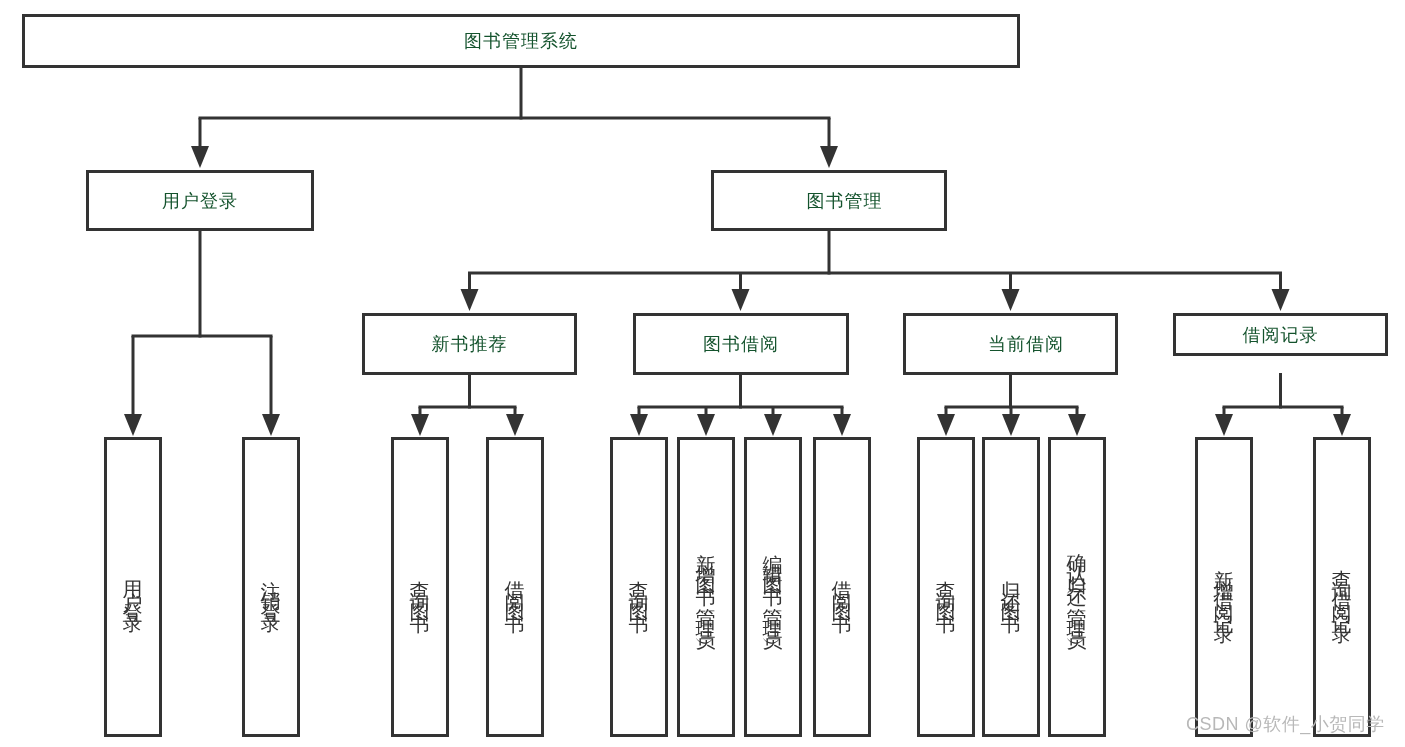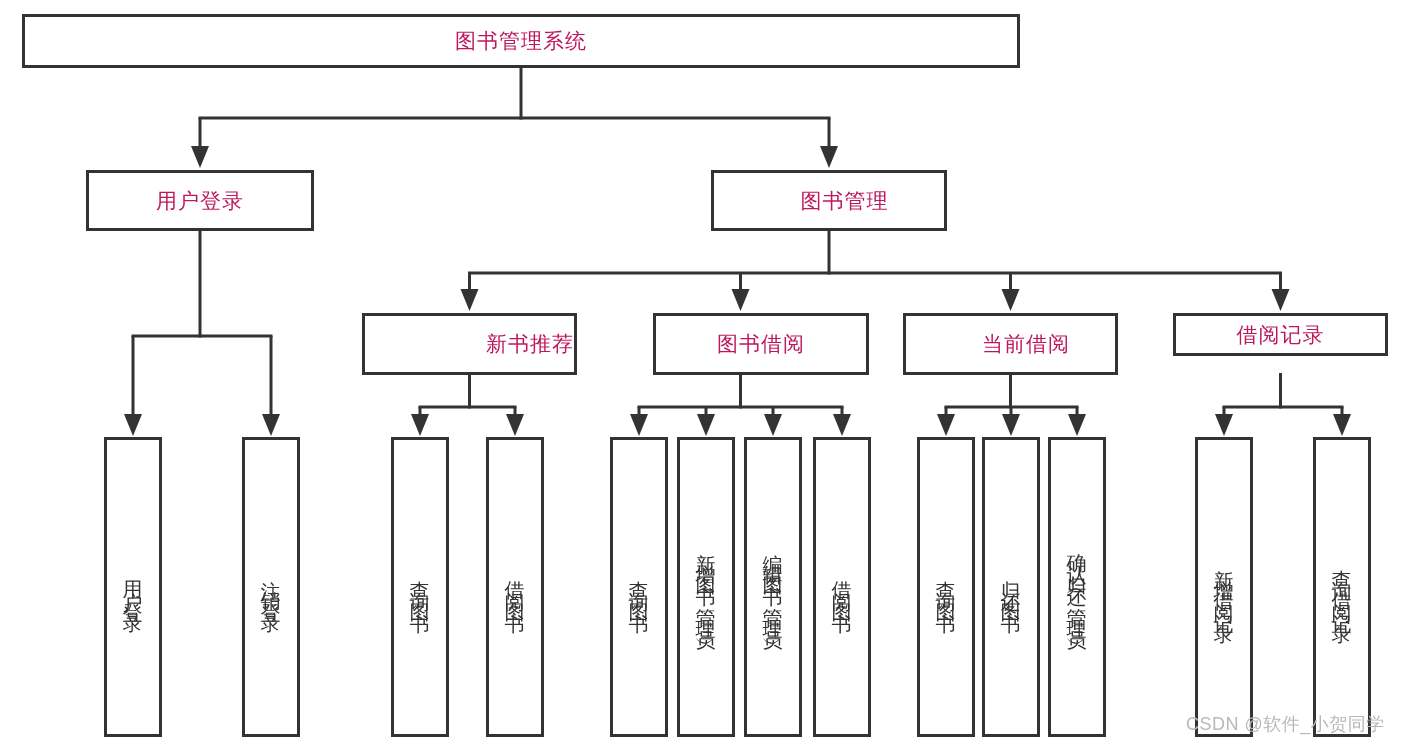--- a/index.html
+++ b/index.html
@@ -26,24 +26,24 @@
   .node {
     position: absolute;
     box-sizing: border-box;
     border: 3px solid #333333;
     background: #ffffff;
     display: flex;
     align-items: center;
     justify-content: center;
   }
   .node-h .lbl {
-    font-size: 21px;
+    font-size: 18px;
     letter-spacing: 1px;
     white-space: nowrap;
-    color: #be185d;
+    color: #14532d;
   }
   .node-v .lbl {
     writing-mode: vertical-rl;
     text-orientation: mixed;
     font-size: 20px;
     letter-spacing: 11px;
     line-height: 1;
     color: #333333;
   }
   .watermark {
@@ -141,24 +141,24 @@
     <span class="lbl">图书管理系统</span>
   </div>
 
   <div class="node node-h" style="left:86px; top:170px; width:228px; height:61px;">
     <span class="lbl">用户登录</span>
   </div>
   <div class="node node-h" style="left:711px; top:170px; width:236px; height:61px;padding-left:31px;">
     <span class="lbl">图书管理</span>
   </div>
 
-  <div class="node node-h" style="left:362px; top:313px; width:215px; height:62px;justify-content:flex-end;">
+  <div class="node node-h" style="left:362px; top:313px; width:215px; height:62px;">
     <span class="lbl">新书推荐</span>
   </div>
-  <div class="node node-h" style="left:633px; top:313px; width:216px; height:62px;margin-left:20px;">
+  <div class="node node-h" style="left:633px; top:313px; width:216px; height:62px;">
     <span class="lbl">图书借阅</span>
   </div>
   <div class="node node-h" style="left:903px; top:313px; width:215px; height:62px;padding-left:31px;">
     <span class="lbl">当前借阅</span>
   </div>
   <div class="node node-h" style="left:1173px; top:313px; width:215px; height:43px;">
     <span class="lbl">借阅记录</span>
   </div>
 
   <div class="node node-v" style="left:104px; top:437px; width:58px; height:300px;">

